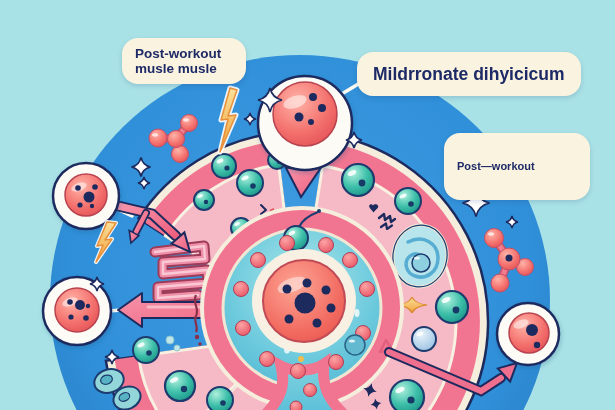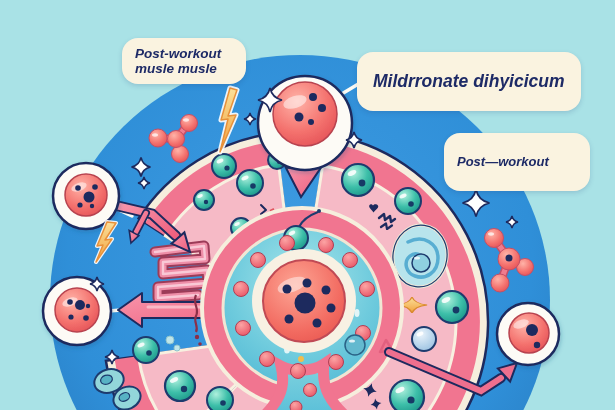--- a/index.html
+++ b/index.html
@@ -3,24 +3,24 @@
 <meta charset="utf-8">
 <style>
   html,body{margin:0;padding:0;background:#777;}
   #stage{position:relative;width:615px;height:410px;overflow:hidden;
          font-family:"Liberation Sans","DejaVu Sans",sans-serif;
          background:var(--background,#a9e2e6);}
   #art{position:absolute;left:0;top:0;}
   .label{position:absolute;background:var(--label-bg,#faf3e0);color:var(--label-text,#1d2a66);
          font-weight:700;border-radius:16px;box-shadow:0 2px 5px rgba(35,60,120,.18);
          display:flex;flex-direction:column;justify-content:center;}
-  .label .ln{white-space:nowrap;font-style:italic;}
+  .label .ln{white-space:nowrap;}
   #label-top-left{left:122px;top:38px;width:124px;height:46px;font-size:13.5px;line-height:1.12;padding:2px 13px;box-sizing:border-box;}
-  #label-mildronate{left:357px;top:52px;height:59px;font-size:17.5px;padding:0 16px;justify-content:center;}
-  #label-right{left:444px;top:133px;width:146px;height:58px;font-size:13px;line-height:1.15;padding:4px 13px;box-sizing:border-box;}
+  #label-mildronate{left:357px;top:52px;height:44px;font-size:17.5px;padding:0 16px;justify-content:center;}
+  #label-right{left:444px;top:133px;width:146px;height:67px;font-size:11px;line-height:1.15;padding:4px 13px;box-sizing:border-box;}
   .f-cream{fill:var(--cell-border-cream,#f6eedd);}
   .f-pink{fill:var(--membrane-pink,#f17590);}
   .f-pale{fill:var(--interior-pink,#f6bac6);}
   .s-navy{stroke:var(--outline-navy,#1d2a5e);}
 </style>
 </head>
 <body>
 
 <div id="stage">
 <svg id="art" width="615" height="410" viewBox="0 0 615 410">

